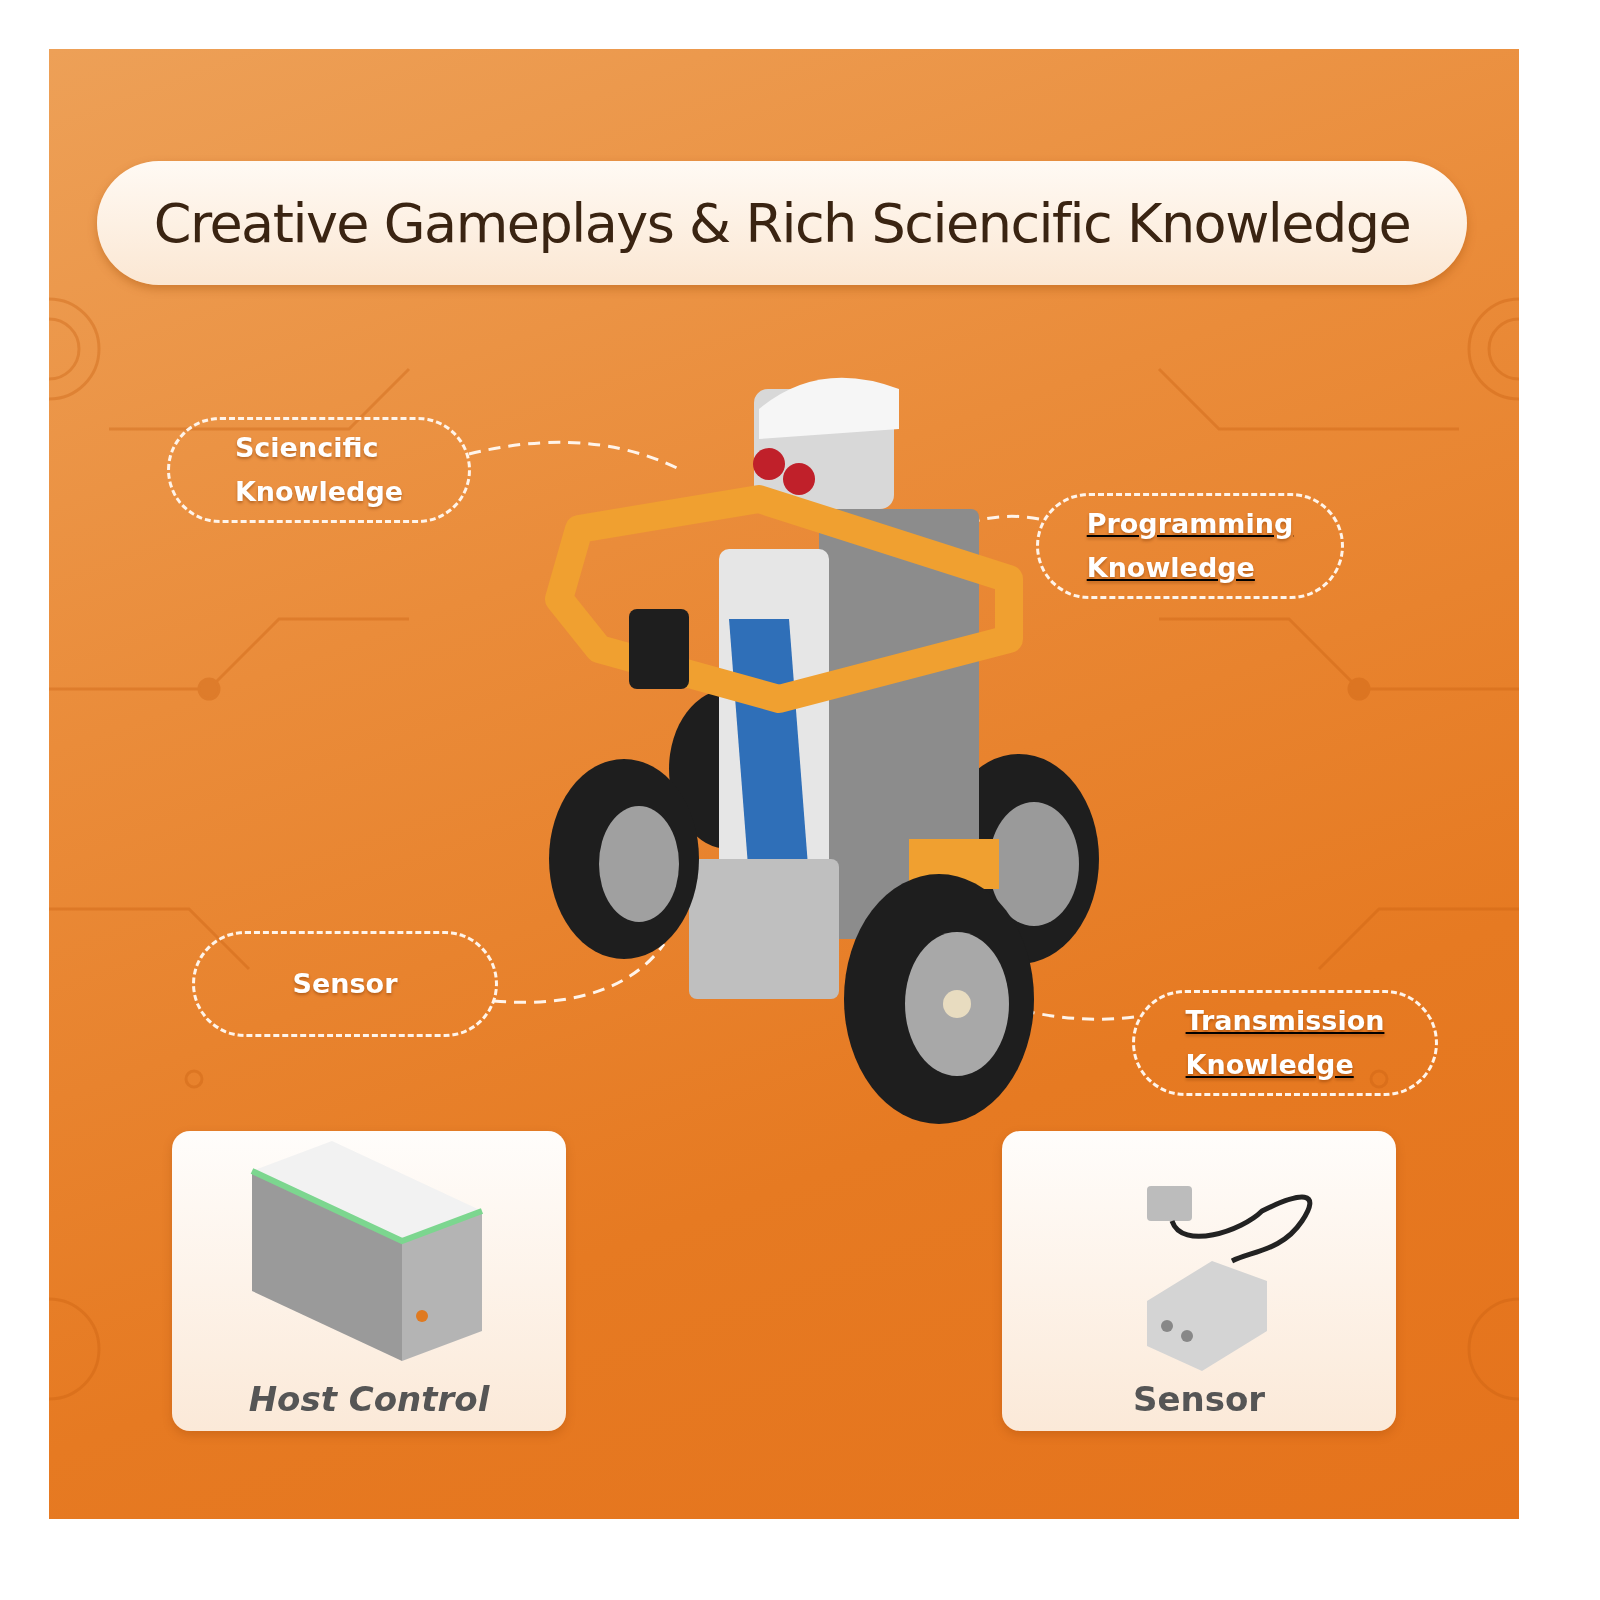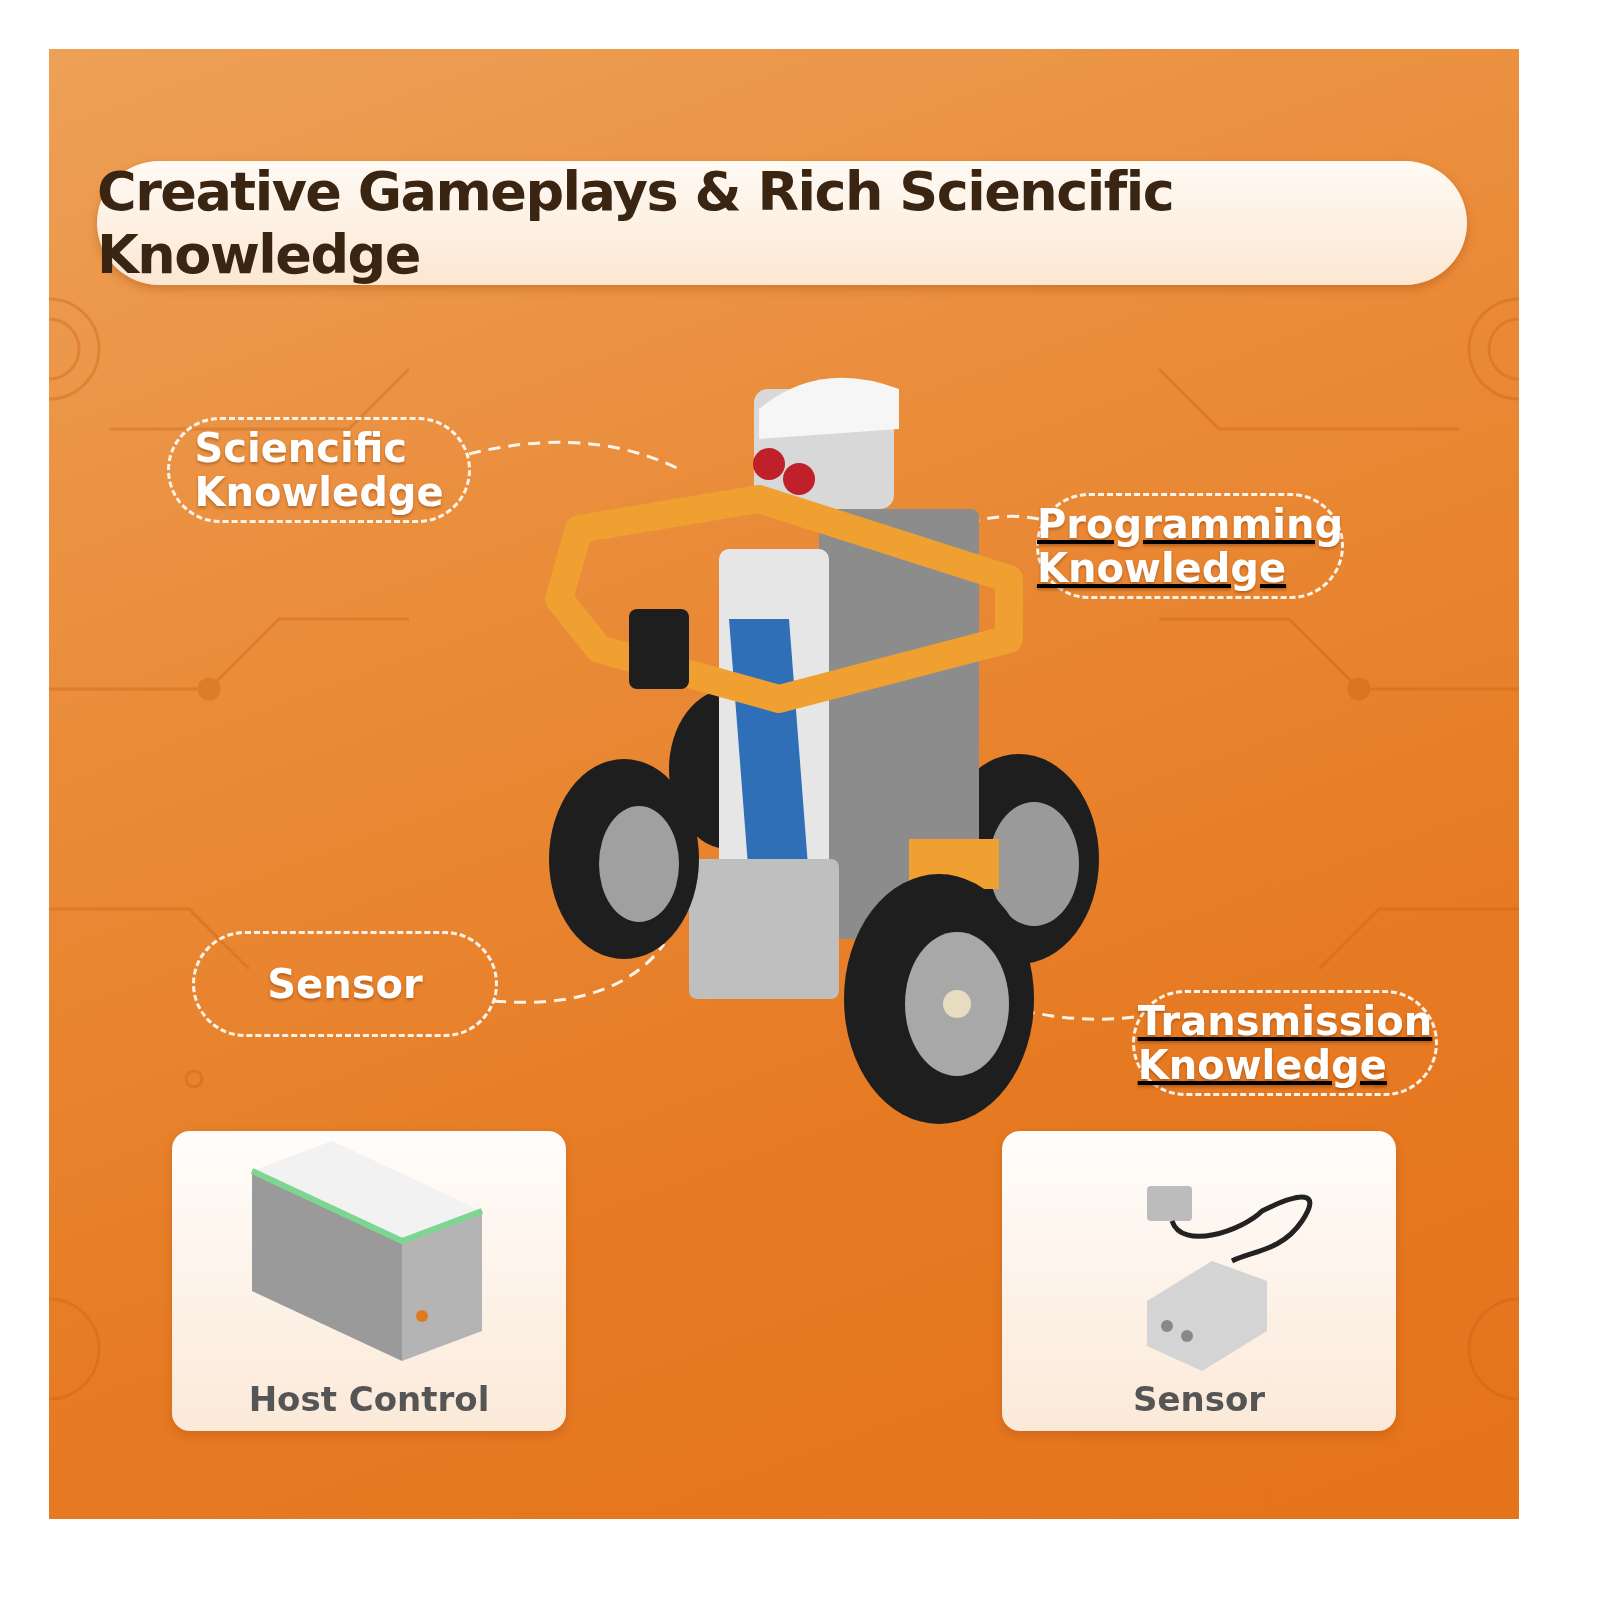--- a/index.html
+++ b/index.html
@@ -3,23 +3,23 @@
 <meta charset="utf-8">
 <style>
   html,body{margin:0;padding:0;}
   body{width:1600px;height:1600px;background:#ffffff;position:relative;overflow:hidden;font-family:"DejaVu Sans","Liberation Sans",sans-serif;}
   .panel{position:absolute;left:49px;top:49px;width:1470px;height:1470px;
     background:linear-gradient(160deg,#eda057 0%,#ea8c3a 35%,#e67a22 70%,#e5731c 100%);overflow:hidden;}
   .circuit{position:absolute;left:0;top:0;width:1470px;height:1470px;opacity:.35;}
   .title-pill{position:absolute;left:48px;top:112px;width:1370px;height:124px;border-radius:62px;
     background:linear-gradient(180deg,#fffaf4,#fbe7d3);box-shadow:0 4px 10px rgba(150,70,0,.35);
     display:flex;align-items:center;justify-content:center;}
-  .title-pill span{font-family:"DejaVu Sans",sans-serif;font-weight:bold;font-size:54px;color:#3a2412;letter-spacing:-1.5px;}
+  .title-pill span{font-family:"DejaVu Sans",sans-serif;font-weight:normal;font-size:54px;color:#3a2412;letter-spacing:-1.5px;}
   .callout{position:absolute;border:3px dashed #fff4ea;border-radius:60px;display:flex;align-items:center;justify-content:center;}
-  .callout span{color:#ffffff;font-weight:bold;font-size:40px;line-height:44px;text-shadow:0 2px 3px rgba(120,50,0,.45);white-space:pre-line;text-align:left;}
+  .callout span{color:#ffffff;font-weight:bold;font-size:27px;line-height:44px;text-shadow:0 2px 3px rgba(120,50,0,.45);white-space:pre-line;text-align:left;}
   .leaders{position:absolute;left:0;top:0;width:1470px;height:1470px;pointer-events:none;}
   .robot{position:absolute;left:440px;top:270px;width:660px;height:830px;}
   .card{position:absolute;top:1082px;width:394px;height:300px;border-radius:18px;
     background:linear-gradient(180deg,#fffdfb,#fbe9d8);box-shadow:0 4px 10px rgba(140,60,0,.25);}
   .card .label{position:absolute;left:0;right:0;bottom:12px;text-align:center;font-weight:bold;font-size:34px;color:#555;}
   .card svg{position:absolute;left:0;top:0;}
 </style>
 </head>
 <body>
 
@@ -96,21 +96,21 @@
     <rect x="200" y="540" width="150" height="140" rx="8" fill="#bfbfbf"></rect>
     <rect x="420" y="520" width="90" height="50" fill="#f0a030"></rect>
 
     <ellipse cx="135" cy="540" rx="75" ry="100" fill="#1e1e1e"></ellipse>
     <ellipse cx="150" cy="545" rx="40" ry="58" fill="#a0a0a0"></ellipse>
     <ellipse cx="450" cy="680" rx="95" ry="125" fill="#1e1e1e"></ellipse>
     <ellipse cx="468" cy="685" rx="52" ry="72" fill="#a8a8a8"></ellipse>
     <circle cx="468" cy="685" r="14" fill="#e8dcc0"></circle>
   </svg>
 
-  <div class="card" style="left:123px;">
+  <div class="card" style="left:123px;font-style:italic;">
     <svg width="394" height="240" viewBox="0 0 394 240">
       <path d="M80 40 L230 110 L230 230 L80 160 Z" fill="#9a9a9a"></path>
       <path d="M230 110 L310 80 L310 200 L230 230 Z" fill="#b4b4b4"></path>
       <path d="M80 40 L160 10 L310 80 L230 110 Z" fill="#f2f2f2"></path>
       <path d="M80 40 L230 110 L310 80" stroke="#7cd68f" stroke-width="6" fill="none"></path>
       <circle cx="250" cy="185" r="6" fill="#e07a20"></circle>
     </svg>
     <div class="label">Host Control</div>
   </div>
   <div class="card" style="left:953px;">

